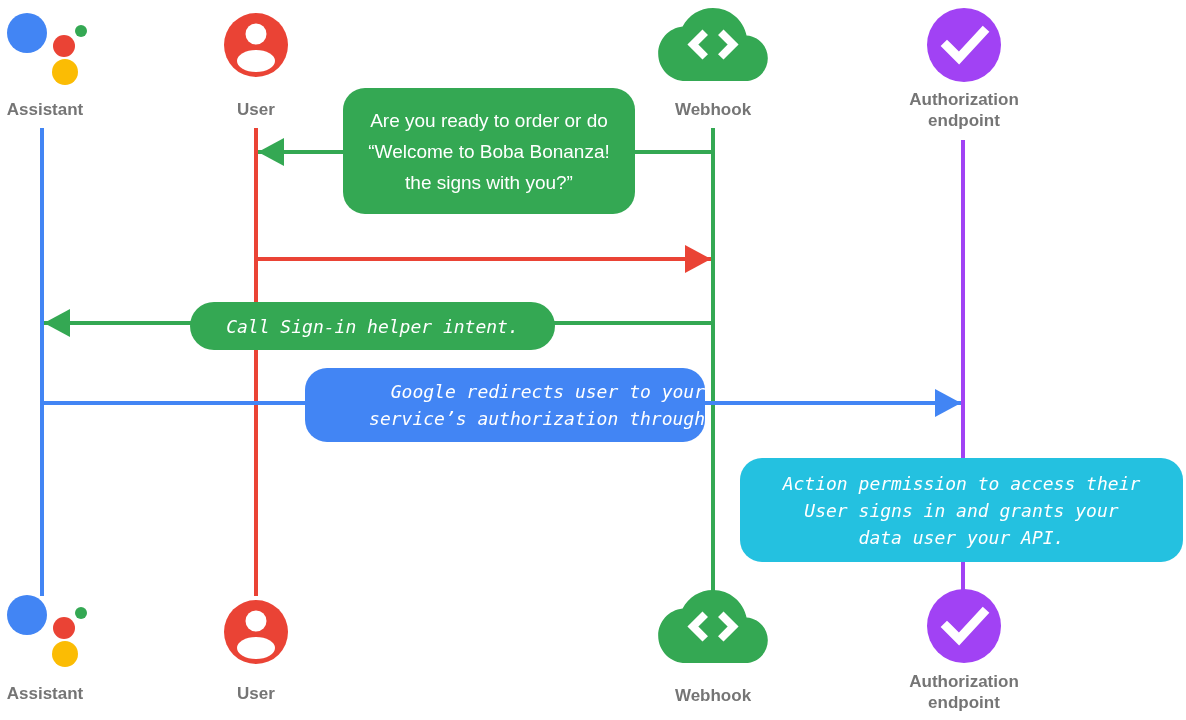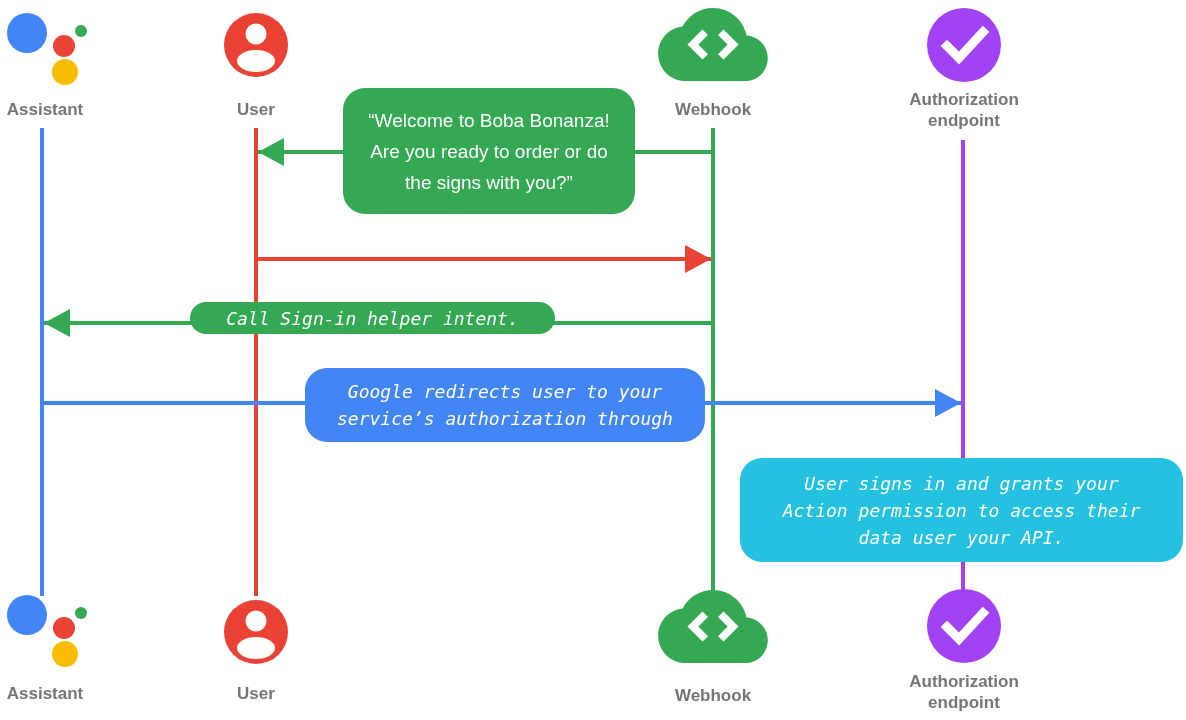--- a/index.html
+++ b/index.html
@@ -62,21 +62,21 @@
     line-height: 31px;
   }
   .bubble.code {
     font-family: "DejaVu Sans Mono", monospace;
     font-style: italic;
     font-size: 18px;
     line-height: 27px;
   }
   .bubble.green { background: #34A853; }
   .bubble.red   { background: #EA4335; }
-  .bubble.blue  { background: #4285F4; }
+  .bubble.blue  { background: #4285F4; align-items: flex-end; }
   .bubble.cyan  { background: #24C1E0; }
 
   
   .actor-label {
     position: absolute;
     transform: translateX(-50%);
     font-weight: bold;
     font-size: 17px;
     line-height: 21px;
     color: #757575;
@@ -92,44 +92,44 @@
 <div id="canvas">
 
   <div class="lifeline assistant"></div>
   <div class="lifeline user"></div>
   <div class="lifeline webhook"></div>
   <div class="lifeline auth"></div>
 
   <div class="msg-line" style="left:258px; top:150px; width:455px; background:#34A853;"></div>
   <div class="arrowhead left-green" style="left:258px; top:138px;"></div>
   <div class="bubble speech green" style="left:343px; top:88px; width:292px; height:126px;">
+    <div>Are you ready to order or do</div>
     <div>“Welcome to Boba Bonanza!</div>
-    <div>Are you ready to order or do</div>
     <div>the signs with you?”</div>
   </div>
 
   <div class="msg-line" style="left:258px; top:257px; width:453px; background:#EA4335;"></div>
   <div class="arrowhead right-red" style="left:685px; top:245px;"></div>
 
   <div class="msg-line" style="left:44px; top:321px; width:667px; background:#34A853;"></div>
   <div class="arrowhead left-green" style="left:44px; top:309px;"></div>
-  <div class="bubble code green" style="left:190px; top:302px; width:365px; height:32px; border-radius:24px;">
+  <div class="bubble code green" style="left:190px; top:302px; width:365px; height:48px; border-radius:24px;">
     <div>Call Sign-in helper intent.</div>
   </div>
 
   <div class="msg-line" style="left:42px; top:401px; width:919px; background:#4285F4;"></div>
   <div class="arrowhead right-blue" style="left:935px; top:389px;"></div>
   <div class="bubble code blue" style="left:305px; top:368px; width:400px; height:74px;">
     <div>Google redirects user to your</div>
     <div>service’s authorization through</div>
   </div>
 
   <div class="bubble code cyan" style="left:740px; top:458px; width:443px; height:104px;">
+    <div>Action permission to access their</div>
     <div>User signs in and grants your</div>
-    <div>Action permission to access their</div>
     <div>data user your API.</div>
   </div>
 
   <svg class="icon" style="left:7px; top:10px;" width="82" height="76" viewBox="0 0 82 76">
     <circle cx="20" cy="23" r="20" fill="#4285F4"></circle>
     <circle cx="57" cy="36" r="11" fill="#EA4335"></circle>
     <circle cx="74" cy="21" r="6" fill="#34A853"></circle>
     <circle cx="58" cy="62" r="13" fill="#FBBC04"></circle>
   </svg>
   <div class="actor-label" style="left:45px; top:99px;">Assistant</div>

